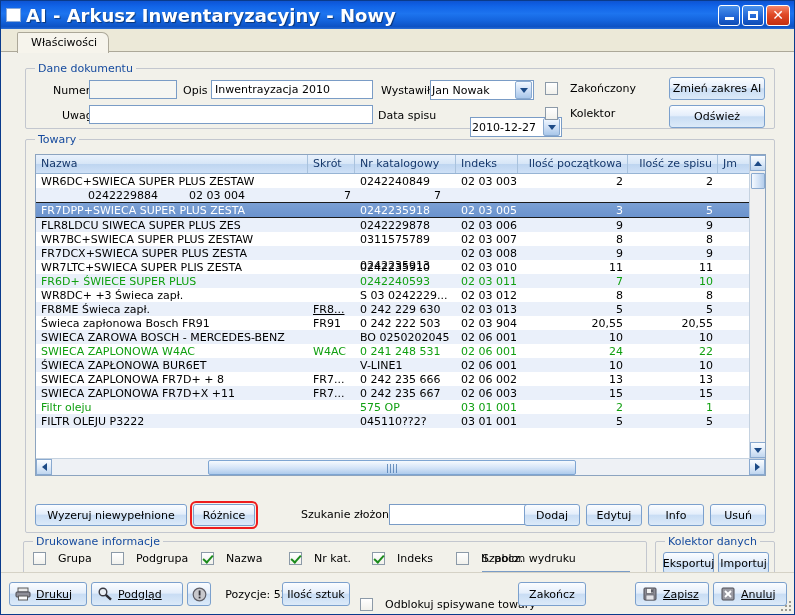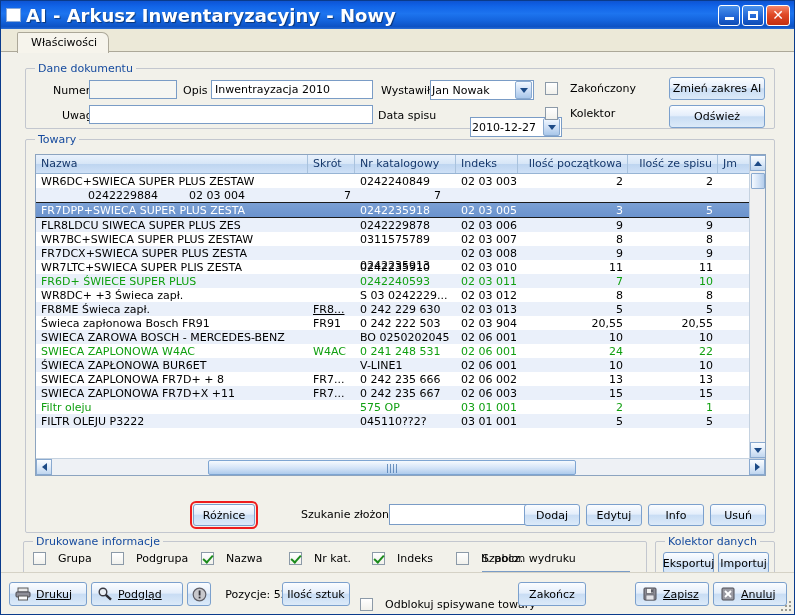--- a/index.html
+++ b/index.html
@@ -549,20 +549,21 @@
 
         <div class="hsb">
           <div class="sb-btn sb-arrow-left" style="position:absolute;left:0;top:0;"></div>
           <div class="thumb" style="left:172px; width:368px;">
             <span class="grip">||||</span>
           </div>
           <div class="sb-btn sb-arrow-right" style="position:absolute;right:0;top:0;"></div>
         </div>
       </div>
 
+      <div class="btn" style="left:9px; top:364px; width:152px; height:22px;">Wyzeruj niewypełnione</div>
       <div class="btn hl" style="left:167px; top:364px; width:62px; height:22px;">Różnice</div>
 
       <span class="lbl" style="left:275px; top:368px;">Szukanie złożone</span>
       <div style="position:absolute; left:363px; top:364px; width:153px; height:21px;">
         <input class="txt" style="left: 0px; top: 0px; width: 153px; height: 21px; padding-right: 18px;" value="">
         <span class="search-mag">
           <svg width="13" height="13" viewBox="0 0 13 13">
               <circle cx="5" cy="5" r="3.6" fill="#dfe9f5" stroke="#3a5f92" stroke-width="1.2"></circle>
               <line x1="7.8" y1="7.8" x2="12" y2="12" stroke="#1c3a66" stroke-width="2"></line>
             </svg>

